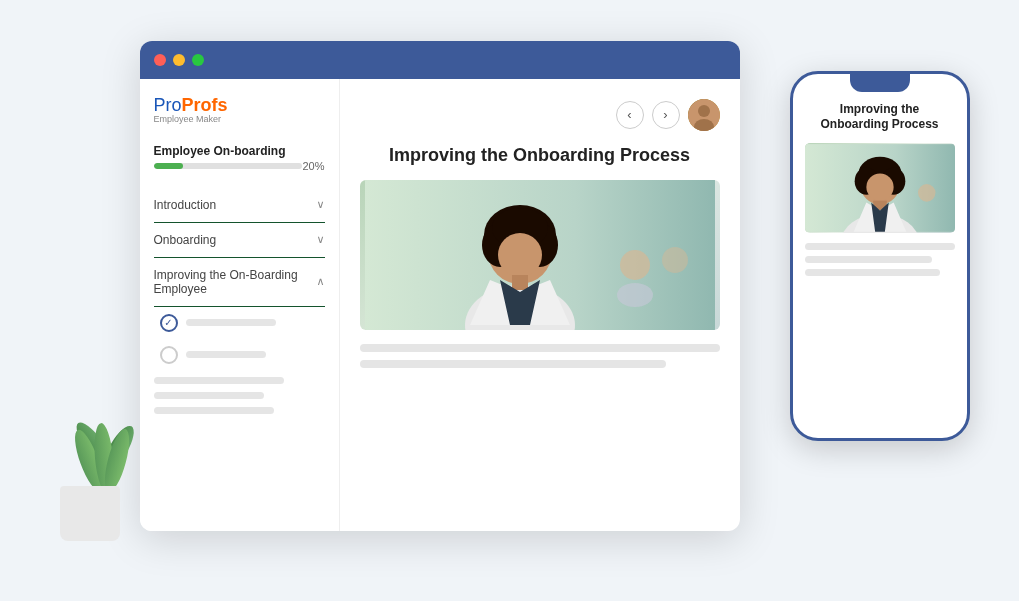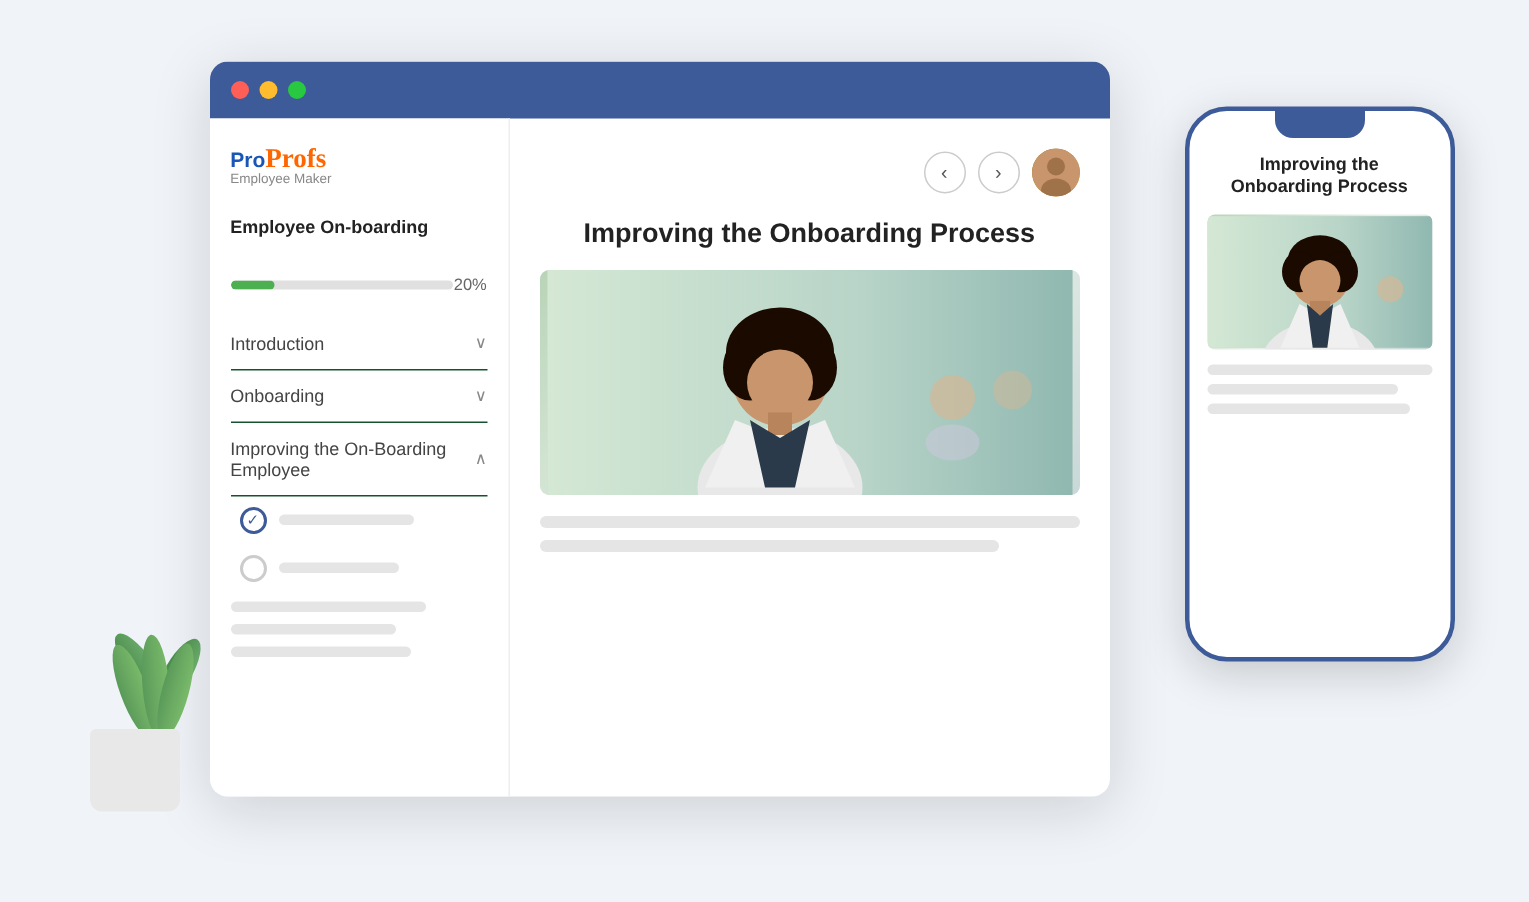--- a/index.html
+++ b/index.html
@@ -106,50 +106,49 @@
       background: white;
     }
 
     .logo-area {
       display: flex;
       align-items: center;
       margin-bottom: 20px;
     }
 
     .logo-pro {
-      font-size: 14px;
-      font-weight: 700;
+      font-size: 18px;
+      font-weight: 400;
       color: #1a56b8;
     }
 
     .logo-profs {
       font-size: 18px;
       font-weight: 800;
       color: #ff6600;
-      font-family: Liberation Serif, serif;
     }
 
     .logo-sub {
       font-size: 9px;
       color: #888;
       display: block;
       margin-top: -2px;
       font-weight: 400;
     }
 
     .logo-text-wrap {
       display: flex;
       flex-direction: column;
     }
 
     .sidebar-title {
       font-size: 12px;
       font-weight: 700;
       color: #222;
-      margin-bottom: 26px;
+      margin-bottom: 2px;
     }
 
     .progress-bar-wrap {
       display: flex;
       align-items: center;
       gap: 0;
       margin-bottom: 16px;
     }
 
     .progress-track {

